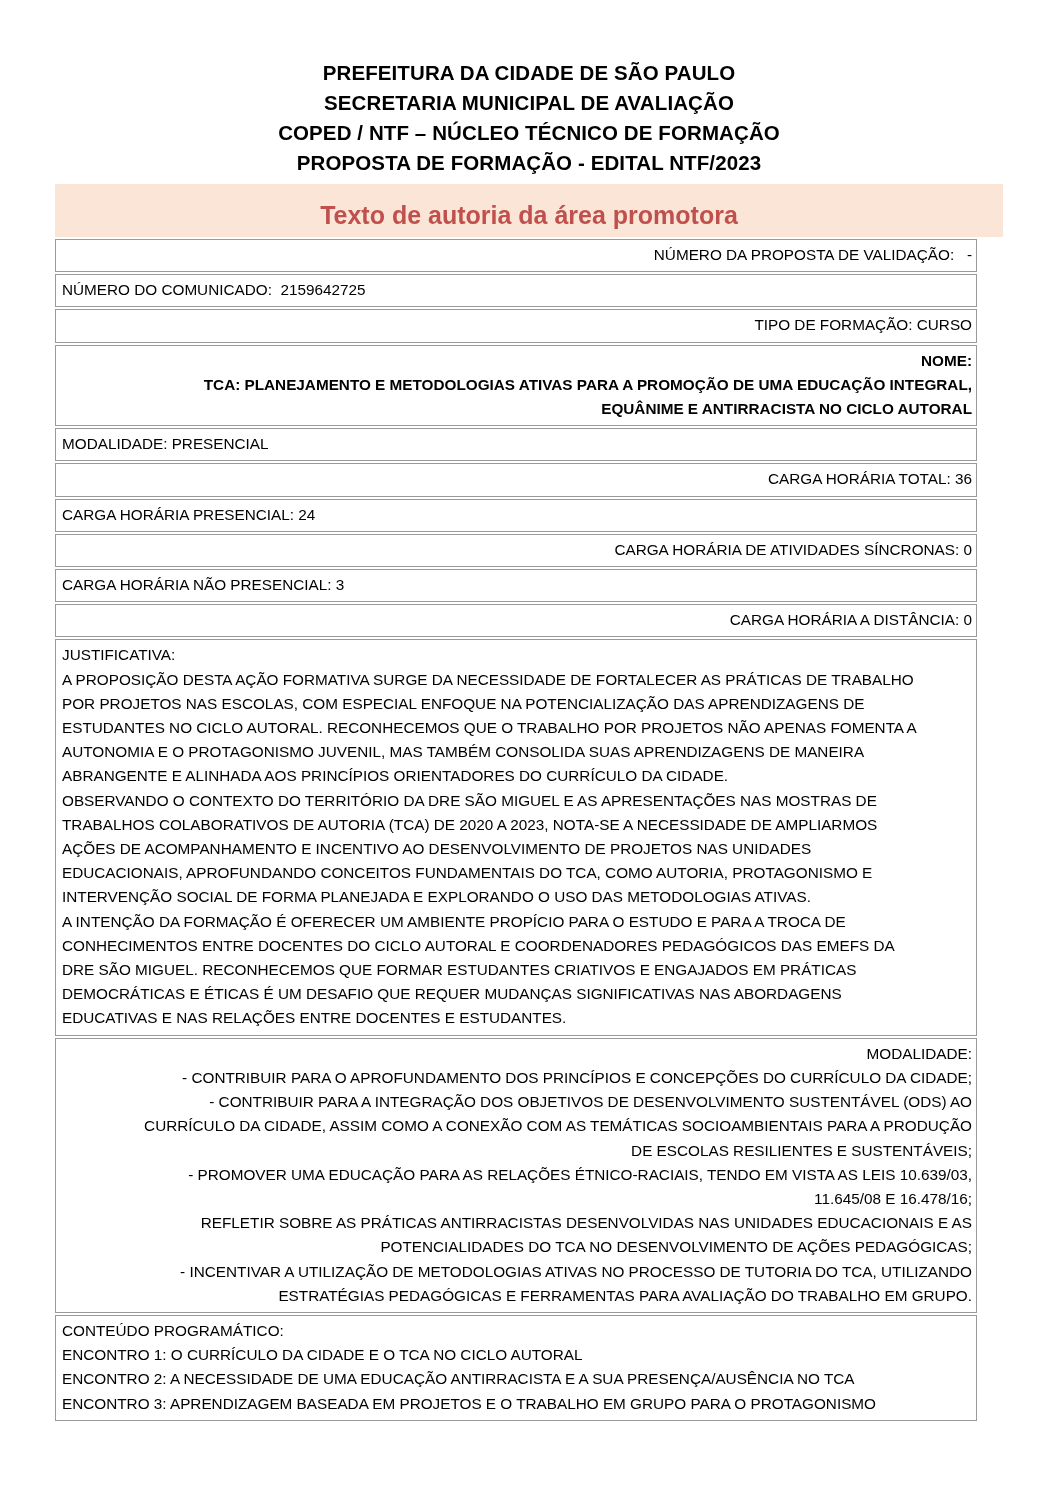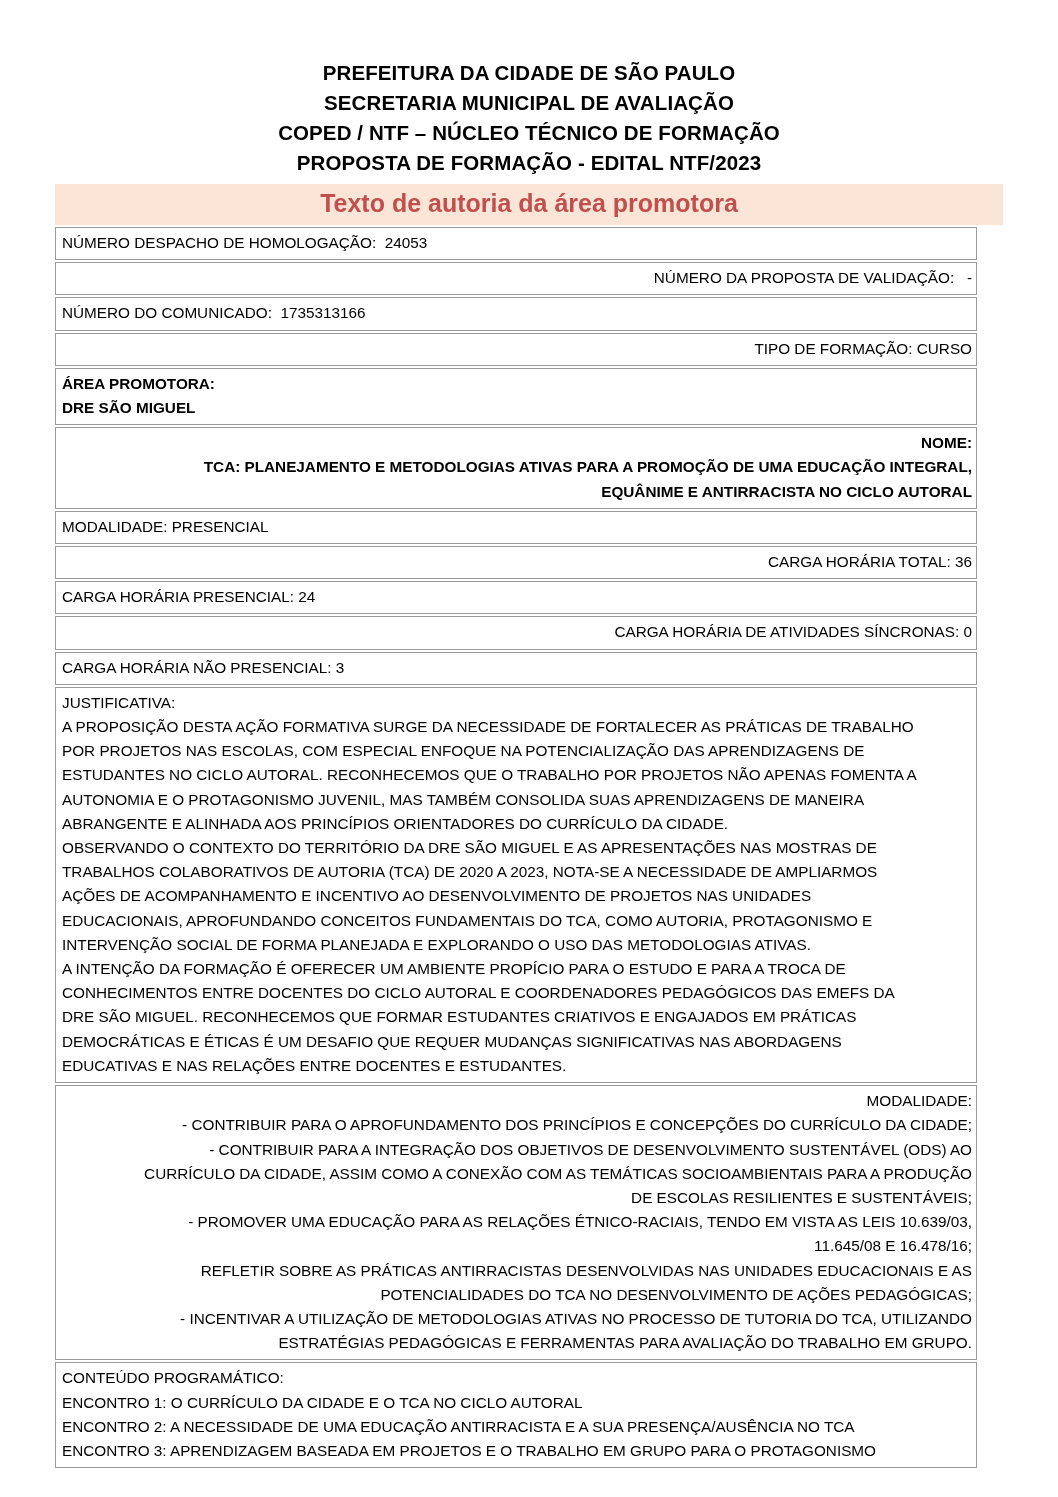--- a/index.html
+++ b/index.html
@@ -29,21 +29,21 @@
     font-size: 20.5px;
     font-weight: bold;
     line-height: 30px;
     letter-spacing: 0.1px;
     color: #000000;
   }
   .banner {
     margin: 6px 55px 0 55px;
     background: #FBE5D6;
     text-align: center;
-    padding: 4px 0 6px 0;
+    padding: 16px 0 6px 0;
   }
   .banner-text {
     font-size: 25px;
     font-weight: bold;
     color: #C0504D;
     line-height: 31px;
   }
   table.doc {
     width: 922px;
     margin: 0 0 0 55px;
@@ -85,52 +85,37 @@
     <div class="header-line">PROPOSTA DE FORMAÇÃO - EDITAL NTF/2023</div>
   </div>
 
   <div class="banner">
     <div class="banner-text">Texto de autoria da área promotora</div>
   </div>
 
   <table class="doc">
     <tbody>
         <tr>
-          <td>
-            <div class="lines">
-              <div class="row-line">NÚMERO DESPACHO DE HOMOLOGAÇÃO:  24053</div>
-            </div>
-          </td>
-        </tr>
-        <tr>
           <td class="shaded ">
             <div class="lines">
               <div class="row-line">NÚMERO DA PROPOSTA DE VALIDAÇÃO:   -</div>
             </div>
           </td>
         </tr>
         <tr>
           <td>
             <div class="lines">
-              <div class="row-line">NÚMERO DO COMUNICADO:  1735313166</div>
+              <div class="row-line">NÚMERO DO COMUNICADO:  2159642725</div>
             </div>
           </td>
         </tr>
         <tr>
           <td class="shaded ">
             <div class="lines">
               <div class="row-line">TIPO DE FORMAÇÃO: CURSO</div>
-            </div>
-          </td>
-        </tr>
-        <tr>
-          <td class="bold">
-            <div class="lines">
-              <div class="row-line">ÁREA PROMOTORA:</div>
-              <div class="row-line">DRE SÃO MIGUEL</div>
             </div>
           </td>
         </tr>
         <tr>
           <td class="shaded bold">
             <div class="lines">
               <div class="row-line">NOME:</div>
               <div class="row-line">TCA: PLANEJAMENTO E METODOLOGIAS ATIVAS PARA A PROMOÇÃO DE UMA EDUCAÇÃO INTEGRAL,</div>
               <div class="row-line">EQUÂNIME E ANTIRRACISTA NO CICLO AUTORAL</div>
             </div>
@@ -161,20 +146,27 @@
           <td class="shaded ">
             <div class="lines">
               <div class="row-line">CARGA HORÁRIA DE ATIVIDADES SÍNCRONAS: 0</div>
             </div>
           </td>
         </tr>
         <tr>
           <td>
             <div class="lines">
               <div class="row-line">CARGA HORÁRIA NÃO PRESENCIAL: 3</div>
+            </div>
+          </td>
+        </tr>
+        <tr>
+          <td class="shaded ">
+            <div class="lines">
+              <div class="row-line">CARGA HORÁRIA A DISTÂNCIA: 0</div>
             </div>
           </td>
         </tr>
         <tr>
           <td>
             <div class="lines">
               <div class="row-line">JUSTIFICATIVA:</div>
               <div class="row-line">A PROPOSIÇÃO DESTA AÇÃO FORMATIVA SURGE DA NECESSIDADE DE FORTALECER AS PRÁTICAS DE TRABALHO</div>
               <div class="row-line">POR PROJETOS NAS ESCOLAS, COM ESPECIAL ENFOQUE NA POTENCIALIZAÇÃO DAS APRENDIZAGENS DE</div>
               <div class="row-line">ESTUDANTES NO CICLO AUTORAL. RECONHECEMOS QUE O TRABALHO POR PROJETOS NÃO APENAS FOMENTA A</div>

